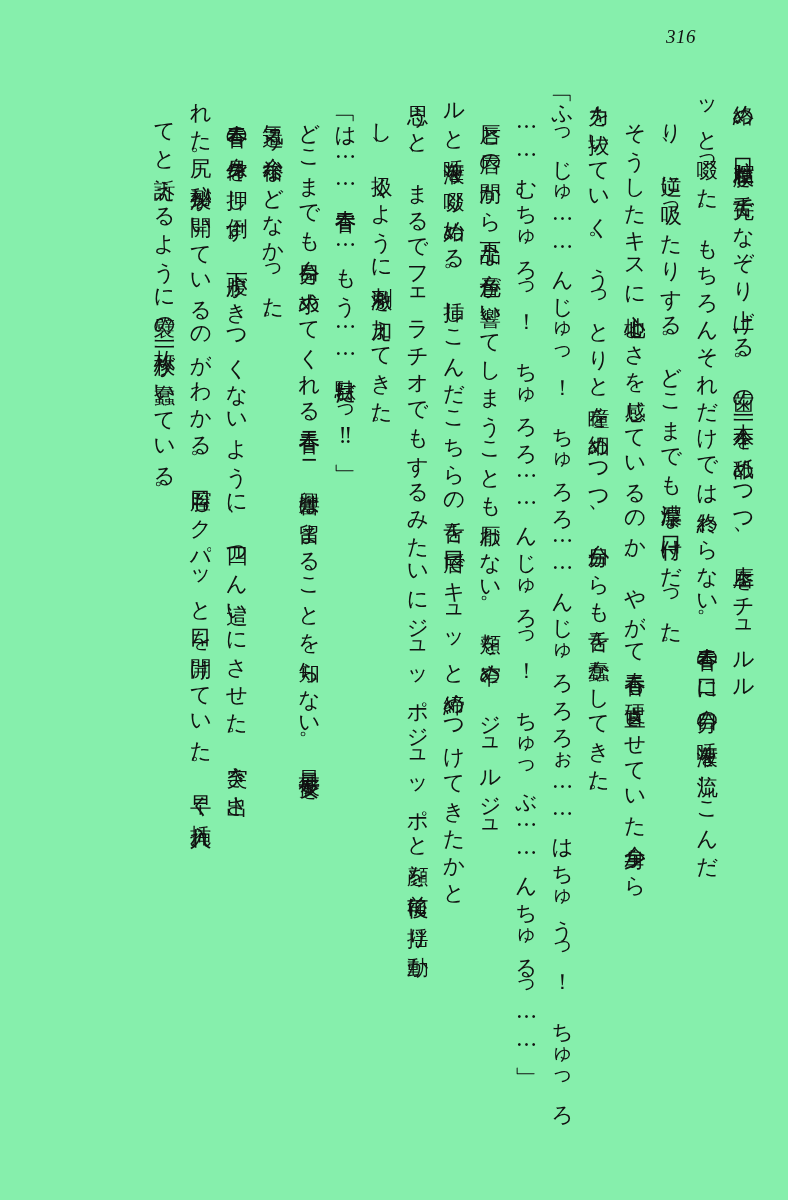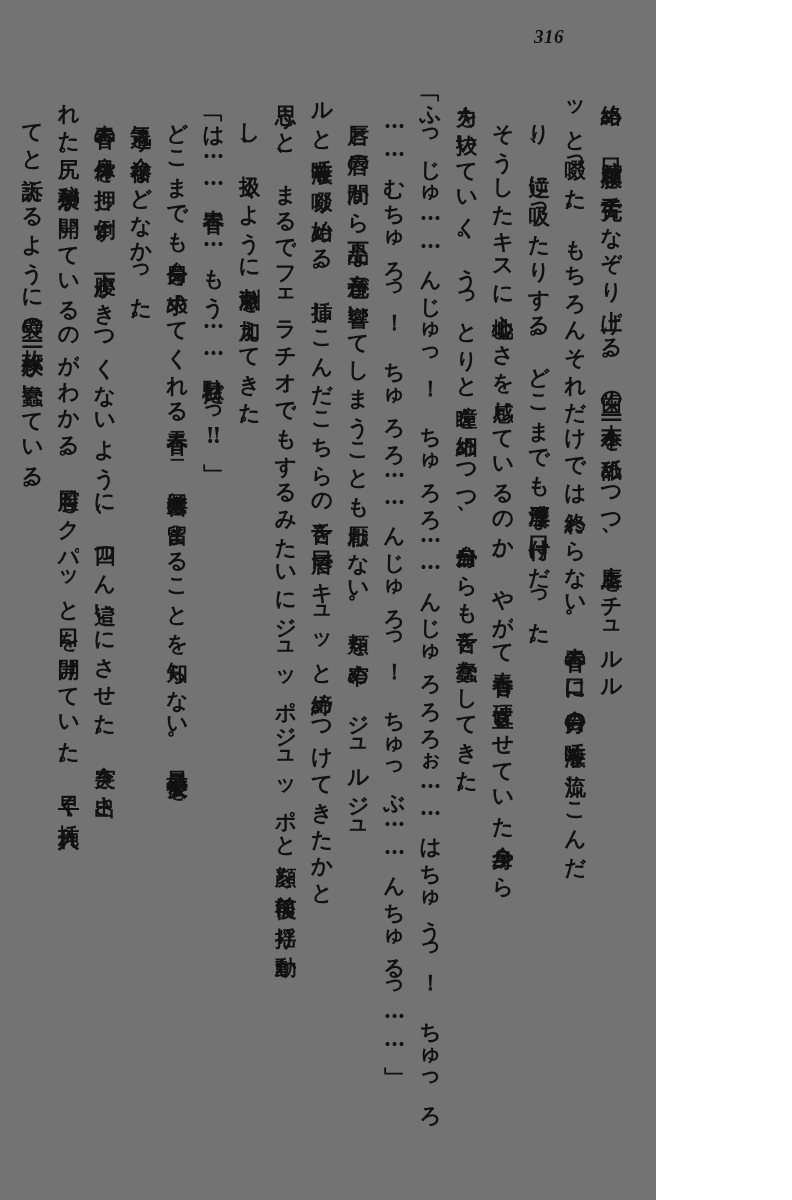--- a/index.html
+++ b/index.html
@@ -11,24 +11,23 @@
     width: 792px;
     height: 1200px;
     font-family: "Liberation Serif", "DejaVu Serif", serif;
     color: #0d0d0d;
     position: relative;
     overflow: hidden;
   }
   .page {
     position: absolute;
     inset: 0;
-    width: 656px;
+    width: 788px;
     height: 1200px;
-    background: #737373;
-    font-weight: bold;
+    background: #86efac;
   }
   
   .page-number {
     position: absolute;
     top: 26px;
     right: 92px;
     font-family: "Liberation Serif", "DejaVu Serif", serif;
     font-style: italic;
     font-size: 19px;
     letter-spacing: 0.5px;

